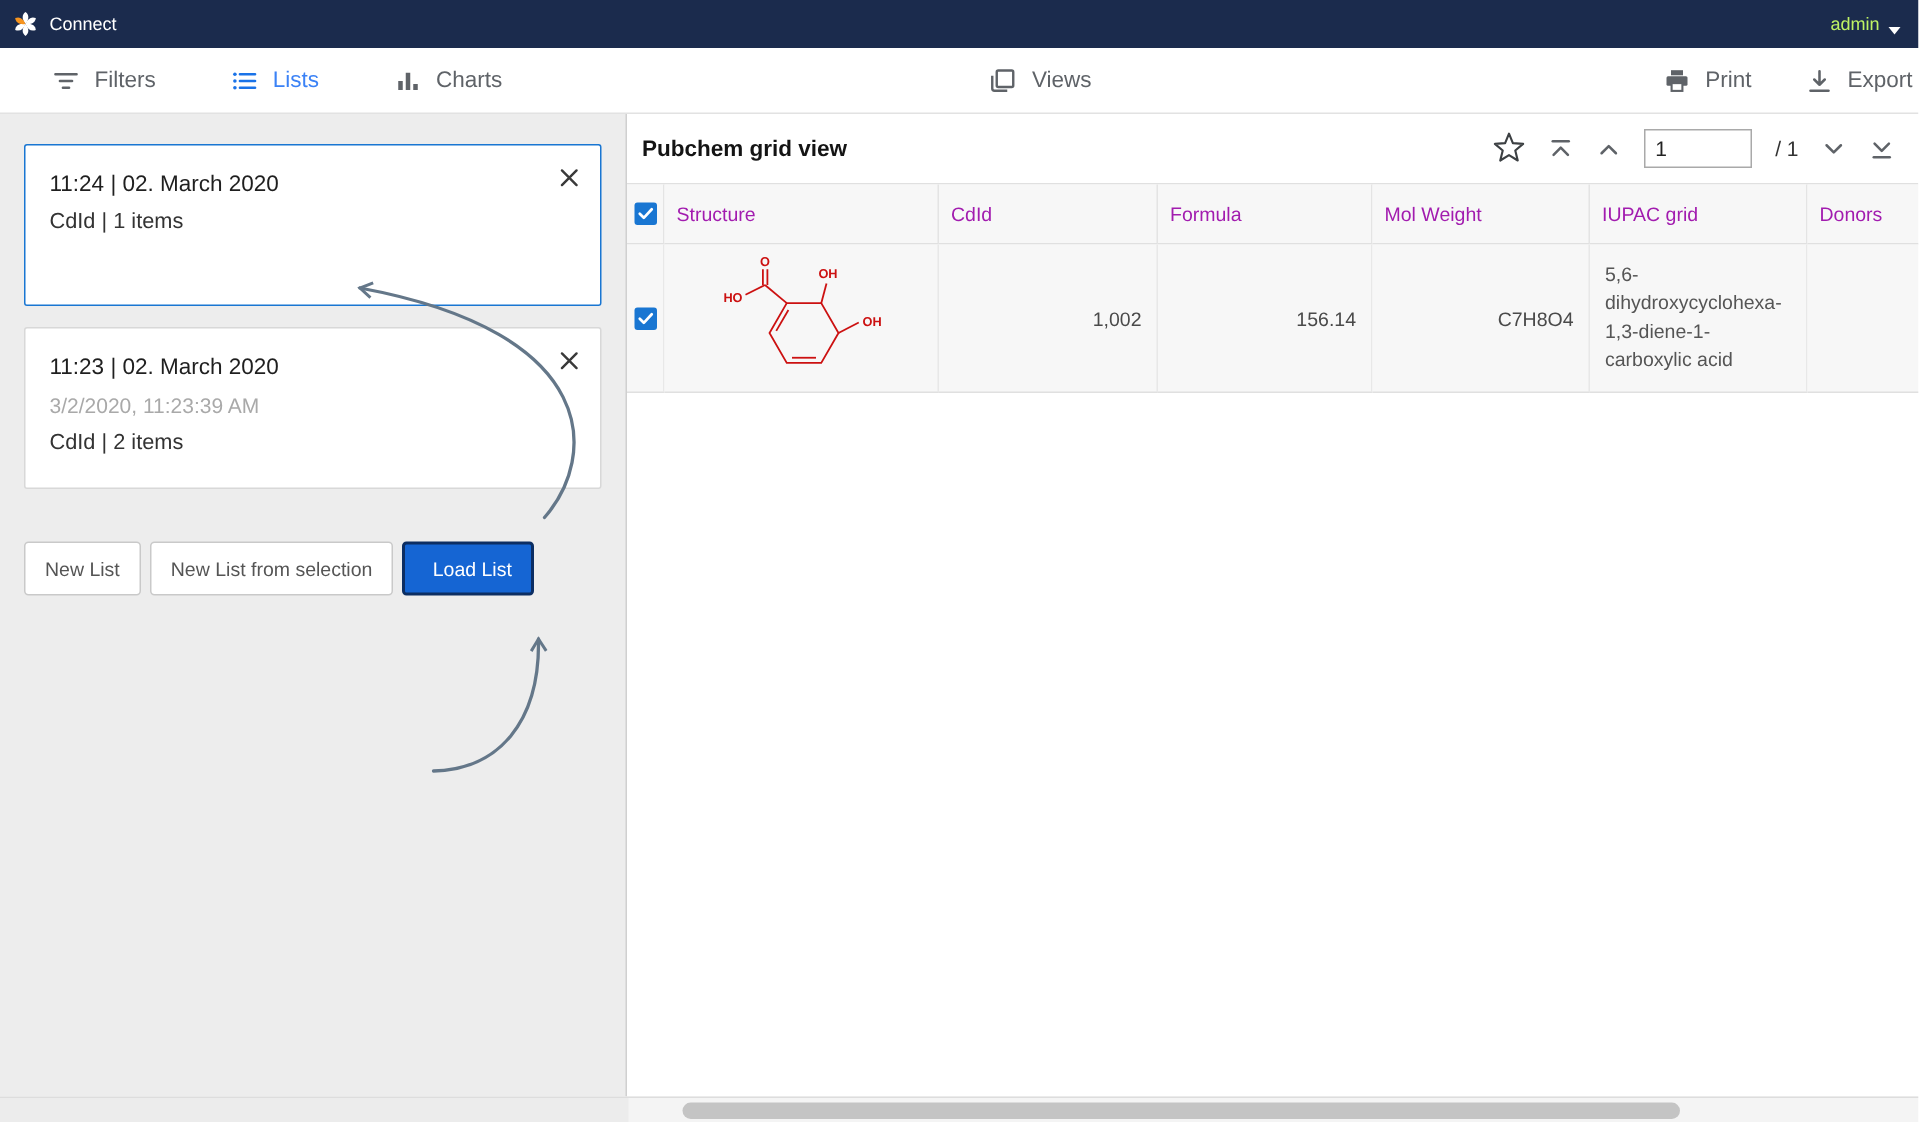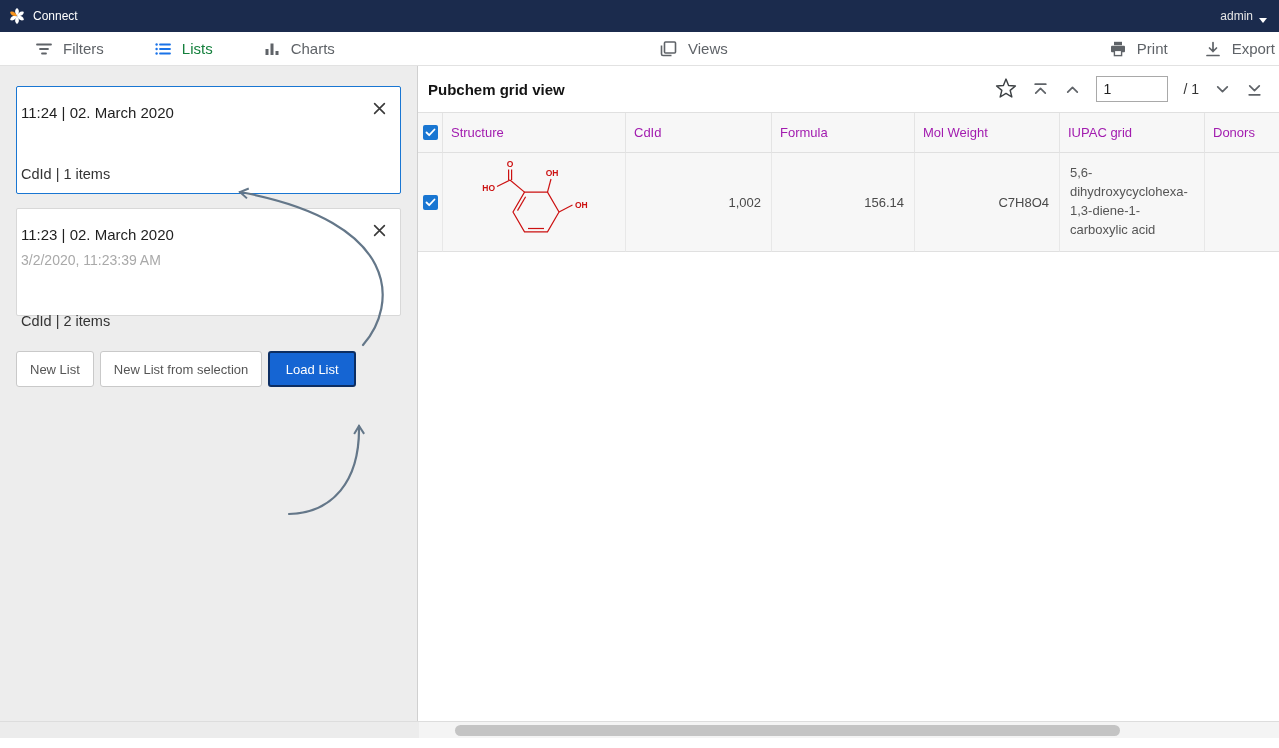--- a/index.html
+++ b/index.html
@@ -2,46 +2,46 @@
 <html><head>
 <meta charset="utf-8">
 <style>
   * { margin:0; padding:0; box-sizing:border-box; }
   html,body { width:1279px; height:748px; overflow:hidden; }
   body { font-family:"Liberation Sans","DejaVu Sans",sans-serif; background:#fff; position:relative; }
 
   
   .topbar { height:32px; background:#1b2b4d; display:flex; align-items:center; justify-content:space-between; padding:0 12px 0 8px; }
   .brand { display:flex; align-items:center; gap:7px; color:#fff; font-size:12px; cursor:pointer; }
-  .user-menu { display:flex; align-items:flex-end; gap:6px; color:#e5e5e5; font-size:12px; cursor:pointer; }
+  .user-menu { display:flex; align-items:flex-end; gap:6px; color:#bef264; font-size:12px; cursor:pointer; }
   .caret { width:0; height:0; border-left:4px solid transparent; border-right:4px solid transparent; border-top:5px solid #fff; }
 
   
-  .toolbar { height:34px; background:#fff; border-bottom:1px solid #e2e2e2; display:flex; align-items:center; position:relative; }
+  .toolbar { height:44px; background:#fff; border-bottom:1px solid #e2e2e2; display:flex; align-items:center; position:relative; }
   .tool-item { display:flex; align-items:center; gap:10px; font-size:15px; color:#5f6368; cursor:pointer; white-space:nowrap; }
-  .tool-item.active { color:#15803d; }
+  .tool-item.active { color:#3b82f6; }
   .toolbar-left { display:flex; gap:50px; padding-left:35px; }
   .toolbar-center { position:absolute; left:658px; }
   .toolbar-right { margin-left:auto; display:flex; gap:36px; padding-right:4px; }
 
   
   .body-row { display:flex; height:655px; }
   .sidebar { width:418px; background:#ededed; border-right:1px solid #d0d0d0; padding:20px 16px 0 16px; position:relative; }
   .main { flex:1; background:#fff; position:relative; overflow:hidden; }
 
   
-  .list-card { background:#fff; border:1px solid #d8d8d8; border-radius:2px; padding:13px 4px; position:relative; margin-bottom:14px; height:108px; cursor:pointer; }
+  .list-card { background:#fff; border:1px solid #d8d8d8; border-radius:2px; padding:13px 16px; position:relative; margin-bottom:14px; height:108px; cursor:pointer; }
   .list-card.selected { border:1px solid #1976d2; }
   .card-title { font-size:15px; color:#1f1f1f; line-height:26px; }
   .card-ts { font-size:14px; color:#a9a9a9; line-height:25px; }
-  .card-meta { font-size:14.5px; color:#333; line-height:25px;margin-top:36px; }
+  .card-meta { font-size:14.5px; color:#333; line-height:25px; }
   .card-close { position:absolute; top:15px; right:14px; cursor:pointer; line-height:0; }
 
   .sidebar-buttons { display:flex; gap:6px; margin-top:35px; }
-  .btn { height:36px; padding:0 13px; border:1px solid #c9c9c9; background:#fff; color:#555; font-size:13px; border-radius:3px; font-family:inherit; cursor:pointer; white-space:nowrap; }
+  .btn { height:36px; padding:0 13px; border:1px solid #c9c9c9; background:#fff; color:#555; font-size:13px; border-radius:3px; font-family:inherit; cursor:pointer; white-space:nowrap;text-align:right; }
   .btn.primary { background:#1565d3; border:2px solid #0c2e63; color:#ffffff; min-width:88px; }
 
   
   .grid-header { height:46px; display:flex; align-items:center; padding:0 16px 0 10px;justify-content:space-between; }
   .grid-title { font-weight:bold; font-size:15px; color:#141414; }
   .grid-controls { margin-left:auto; display:flex; align-items:center; gap:15px; }
   .icon-btn { cursor:pointer; line-height:0; }
   .page-input { width:72px; height:26px; border:1px solid #a9a9a9; font-size:14px; padding:0 6px; font-family:inherit; color:#222; }
   .page-total { font-size:14px; color:#333; }
 

